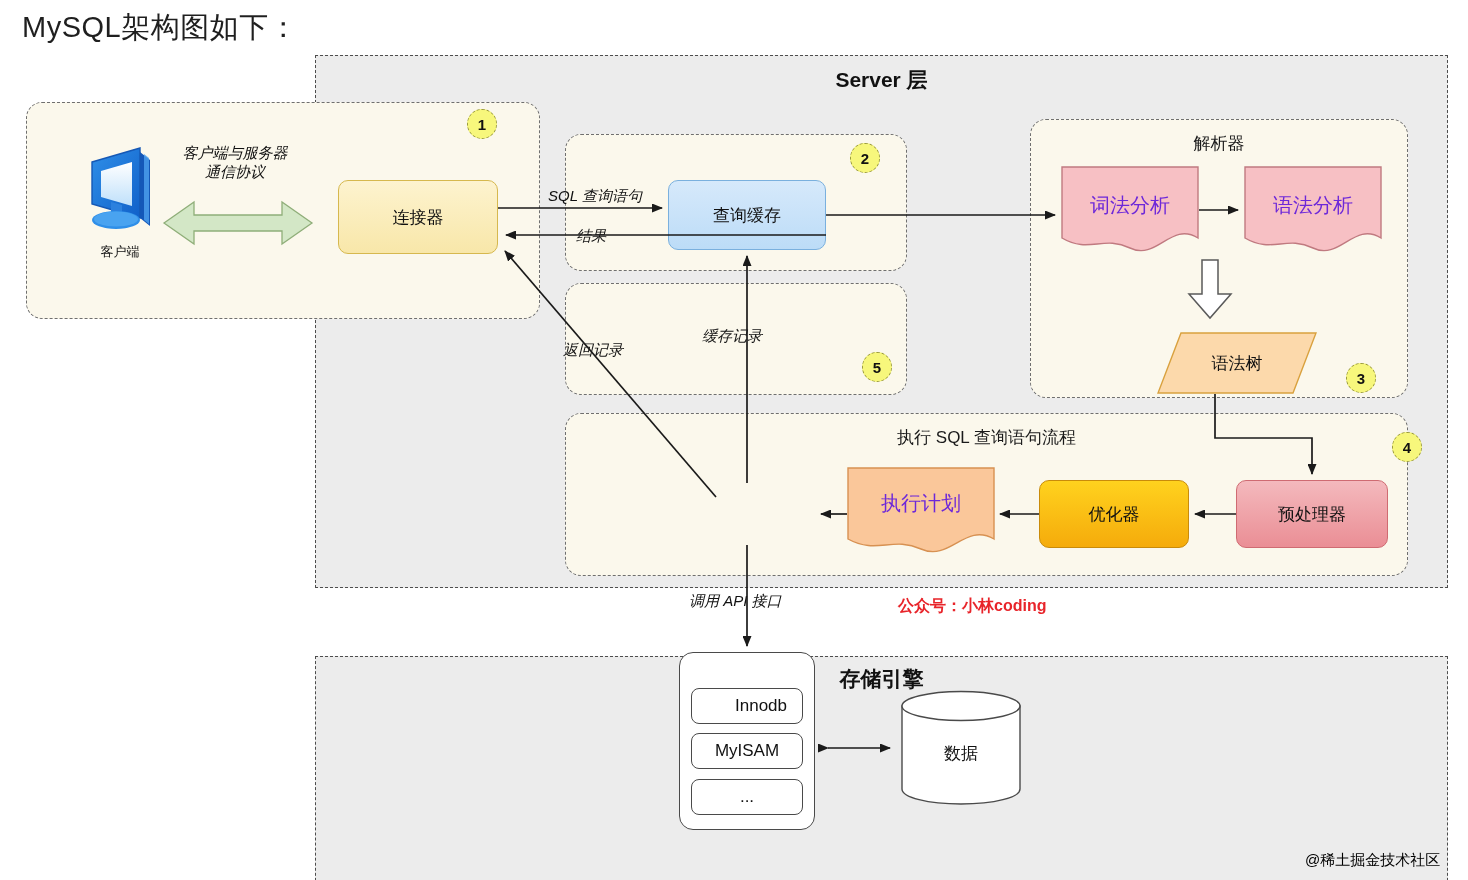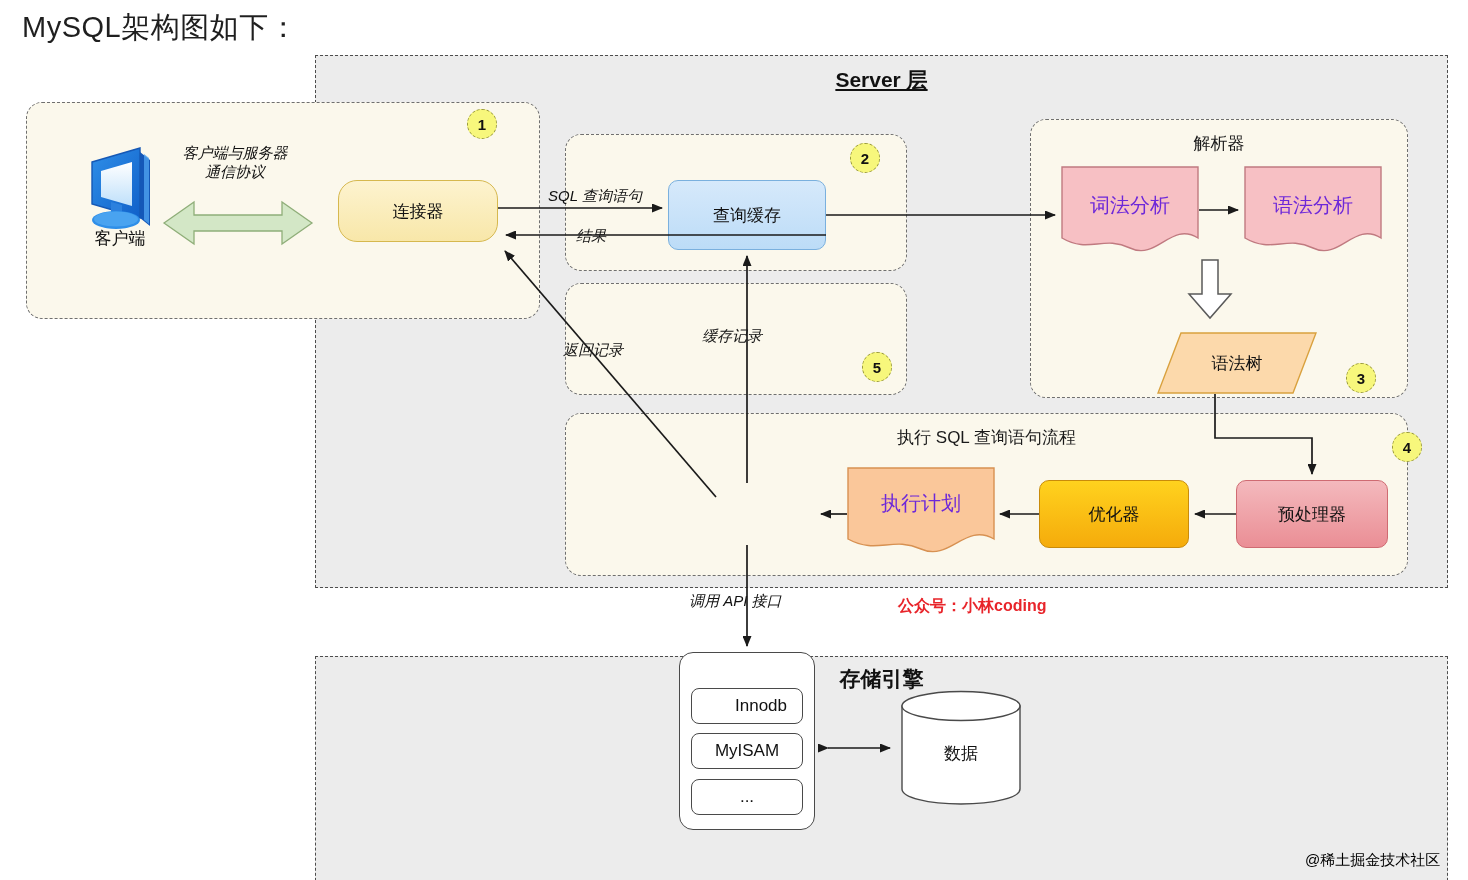--- a/index.html
+++ b/index.html
@@ -140,21 +140,21 @@
   }
 </style>
 </head>
 <body>
 
 <div id="stage">
 
   <div class="abs" id="page-title">MySQL架构图如下：</div>
 
   <div class="abs layer" style="left:315px; top:55px; width:1133px; height:533px;">
-    <div class="layer-title" style="top:10px;text-decoration:underline;">Server 层</div>
+    <div class="layer-title" style="top:10px;">Server 层</div>
   </div>
 
   <div class="abs layer" style="left:315px; top:656px; width:1133px; height:240px;">
     <div class="layer-title" style="top:8px;">存储引擎</div>
   </div>
 
   <div class="abs group" style="left:26px; top:102px; width:514px; height:217px;">
   </div>
   <div class="abs badge" style="left:467px; top:109px;">1</div>
 
@@ -177,34 +177,34 @@
       <path d="M22,22 L70,8 L70,78 L22,64 Z" fill="url(#scrG)" stroke="#1558b5" stroke-width="1.4"></path>
 
       <path d="M31,31 L62,22 L62,66 L31,57 Z" fill="url(#innG)"></path>
 
       <path d="M41,62 L52,65 L52,76 L41,73 Z" fill="#2b80de"></path>
 
       <ellipse cx="46" cy="80" rx="24" ry="9" fill="#2f8fe8"></ellipse>
       <ellipse cx="46" cy="79" rx="22" ry="7.5" fill="#49a3f0"></ellipse>
     </svg>
   </div>
-  <div class="abs" style="left:70px; top:227px; width:100px; text-align:center; font-size:17px; color:#111;">客户端</div>
+  <div class="abs" style="left:70px; top:243px; width:100px; text-align:center; font-size:13px; color:#111;">客户端</div>
 
   <div class="elabel" style="left:160px; top:144px; width:150px;">
     <span>客户端与服务器</span><br>
     <span>通信协议</span>
   </div>
 
   <div class="abs" style="left:162px; top:196px; width:152px; height:54px;">
     <svg viewBox="0 0 152 54" width="152" height="54">
       <path d="M2,27 L32,6 L32,19 L120,19 L120,6 L150,27 L120,48 L120,35 L32,35 L32,48 Z" fill="#d3e7c6" stroke="#8fae79" stroke-width="1.3"></path>
     </svg>
   </div>
 
-  <div class="abs node n-connector" style="left:338px; top:180px; width:160px; height:62px;border-radius:19px;">连接器</div>
+  <div class="abs node n-connector" style="left:338px; top:180px; width:160px; height:74px;">连接器</div>
 
   <div class="abs group" style="left:565px; top:134px; width:342px; height:137px;">
   </div>
   <div class="abs badge" style="left:850px; top:143px;">2</div>
   <div class="abs node n-cache" style="left:668px; top:180px; width:158px; height:70px;">查询缓存</div>
 
   <div class="elabel" style="left:548px; top:187px;">SQL 查询语句</div>
   <div class="elabel" style="left:576px; top:227px;">结果</div>
 
   <div class="abs group" style="left:565px; top:283px; width:342px; height:112px;">

